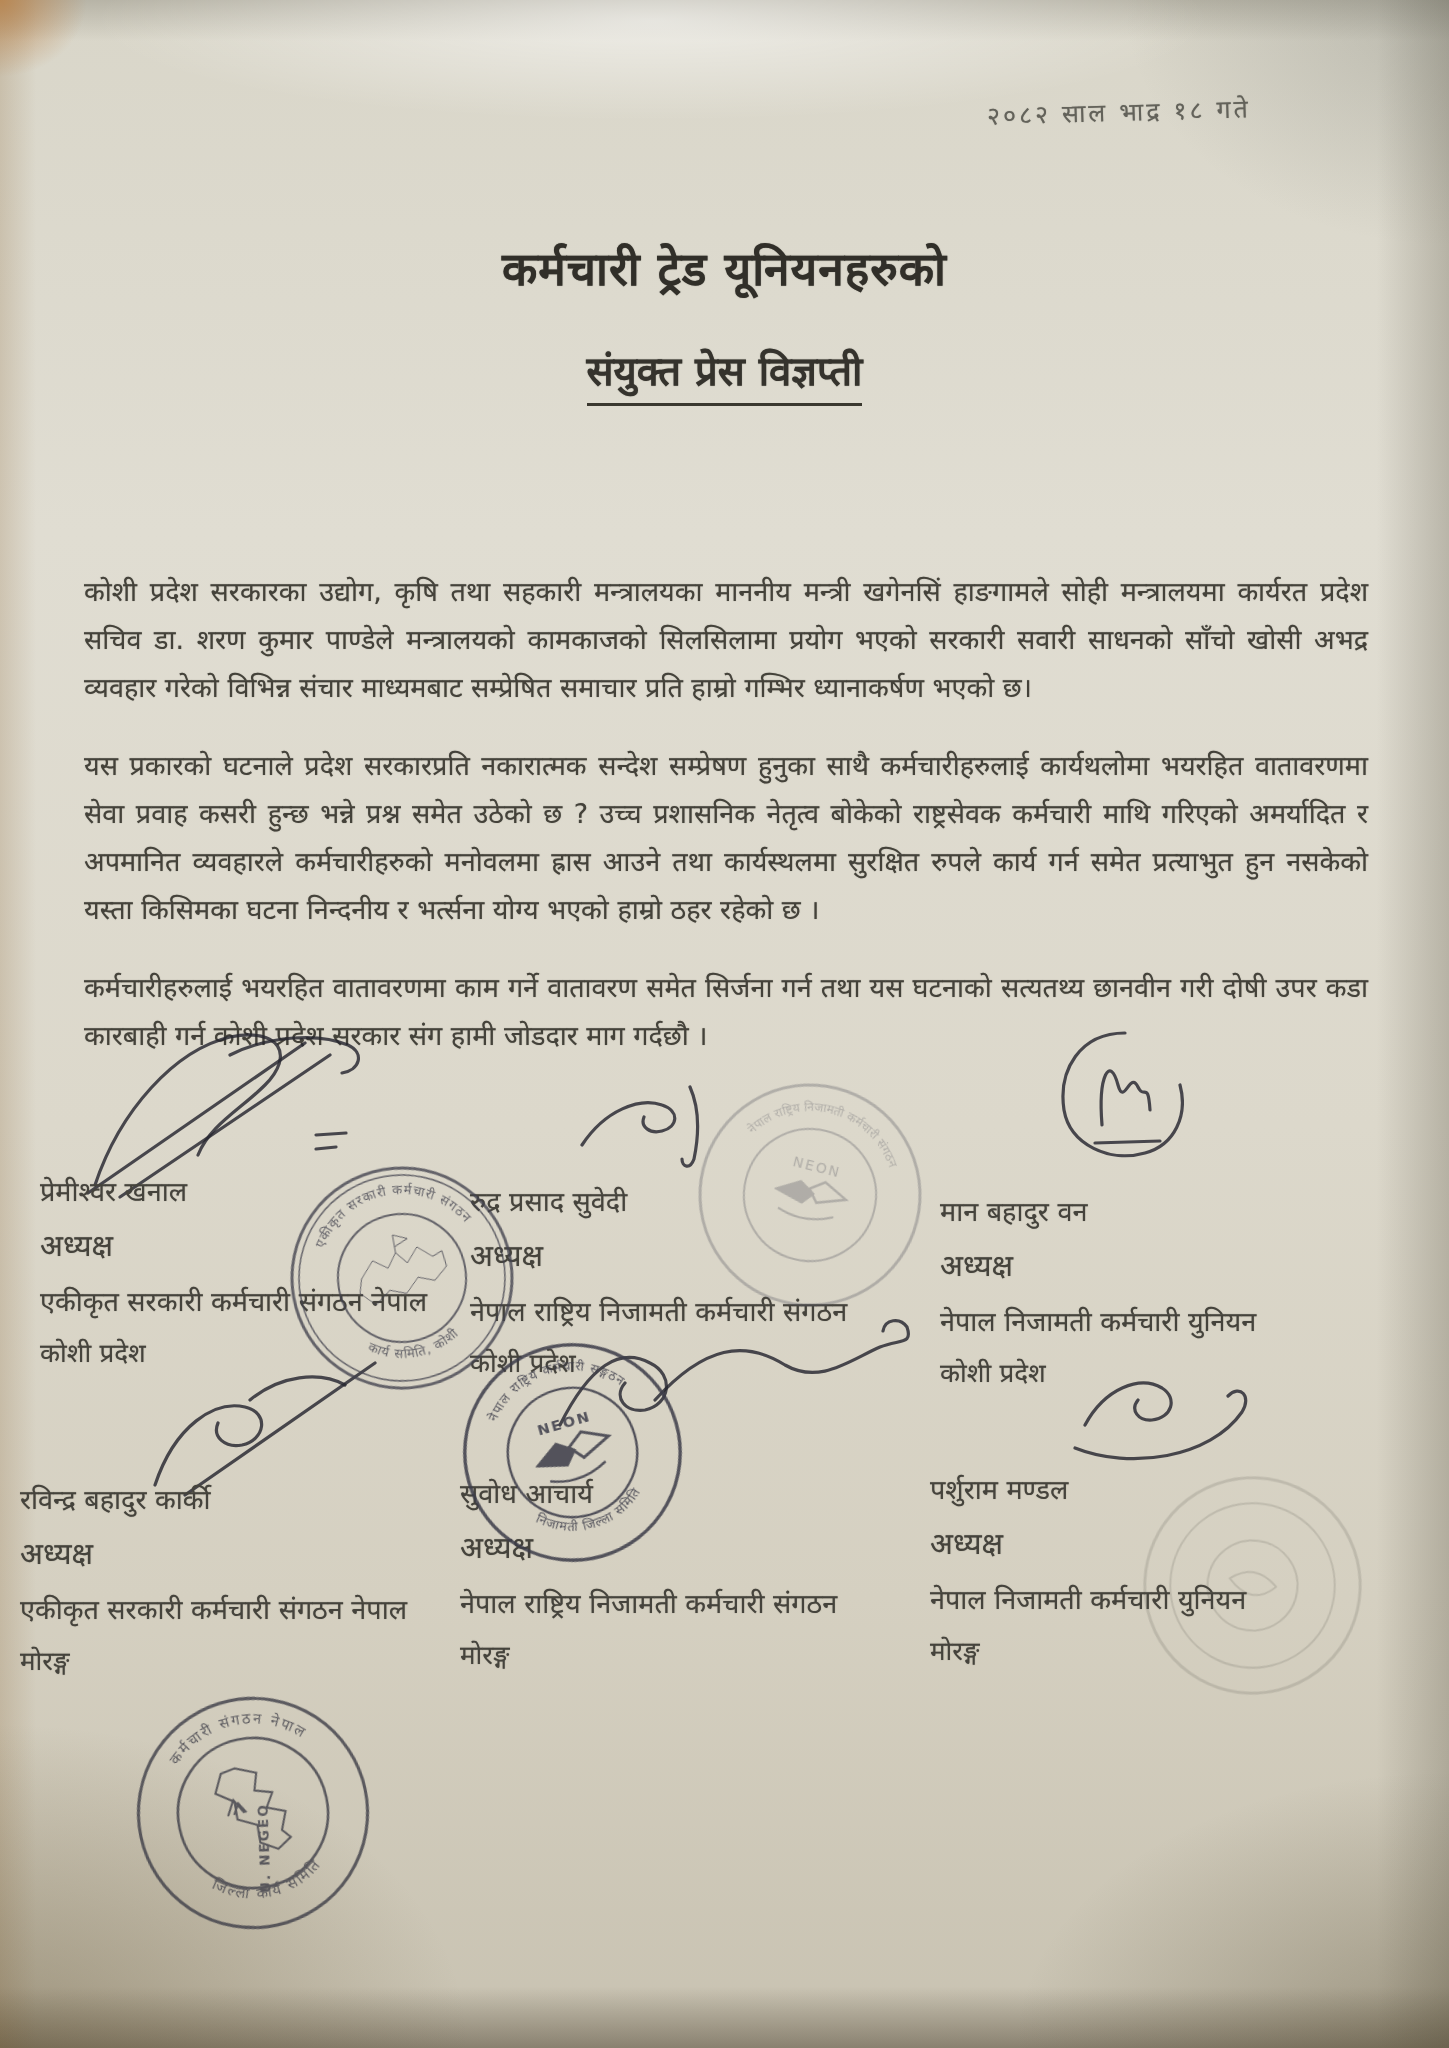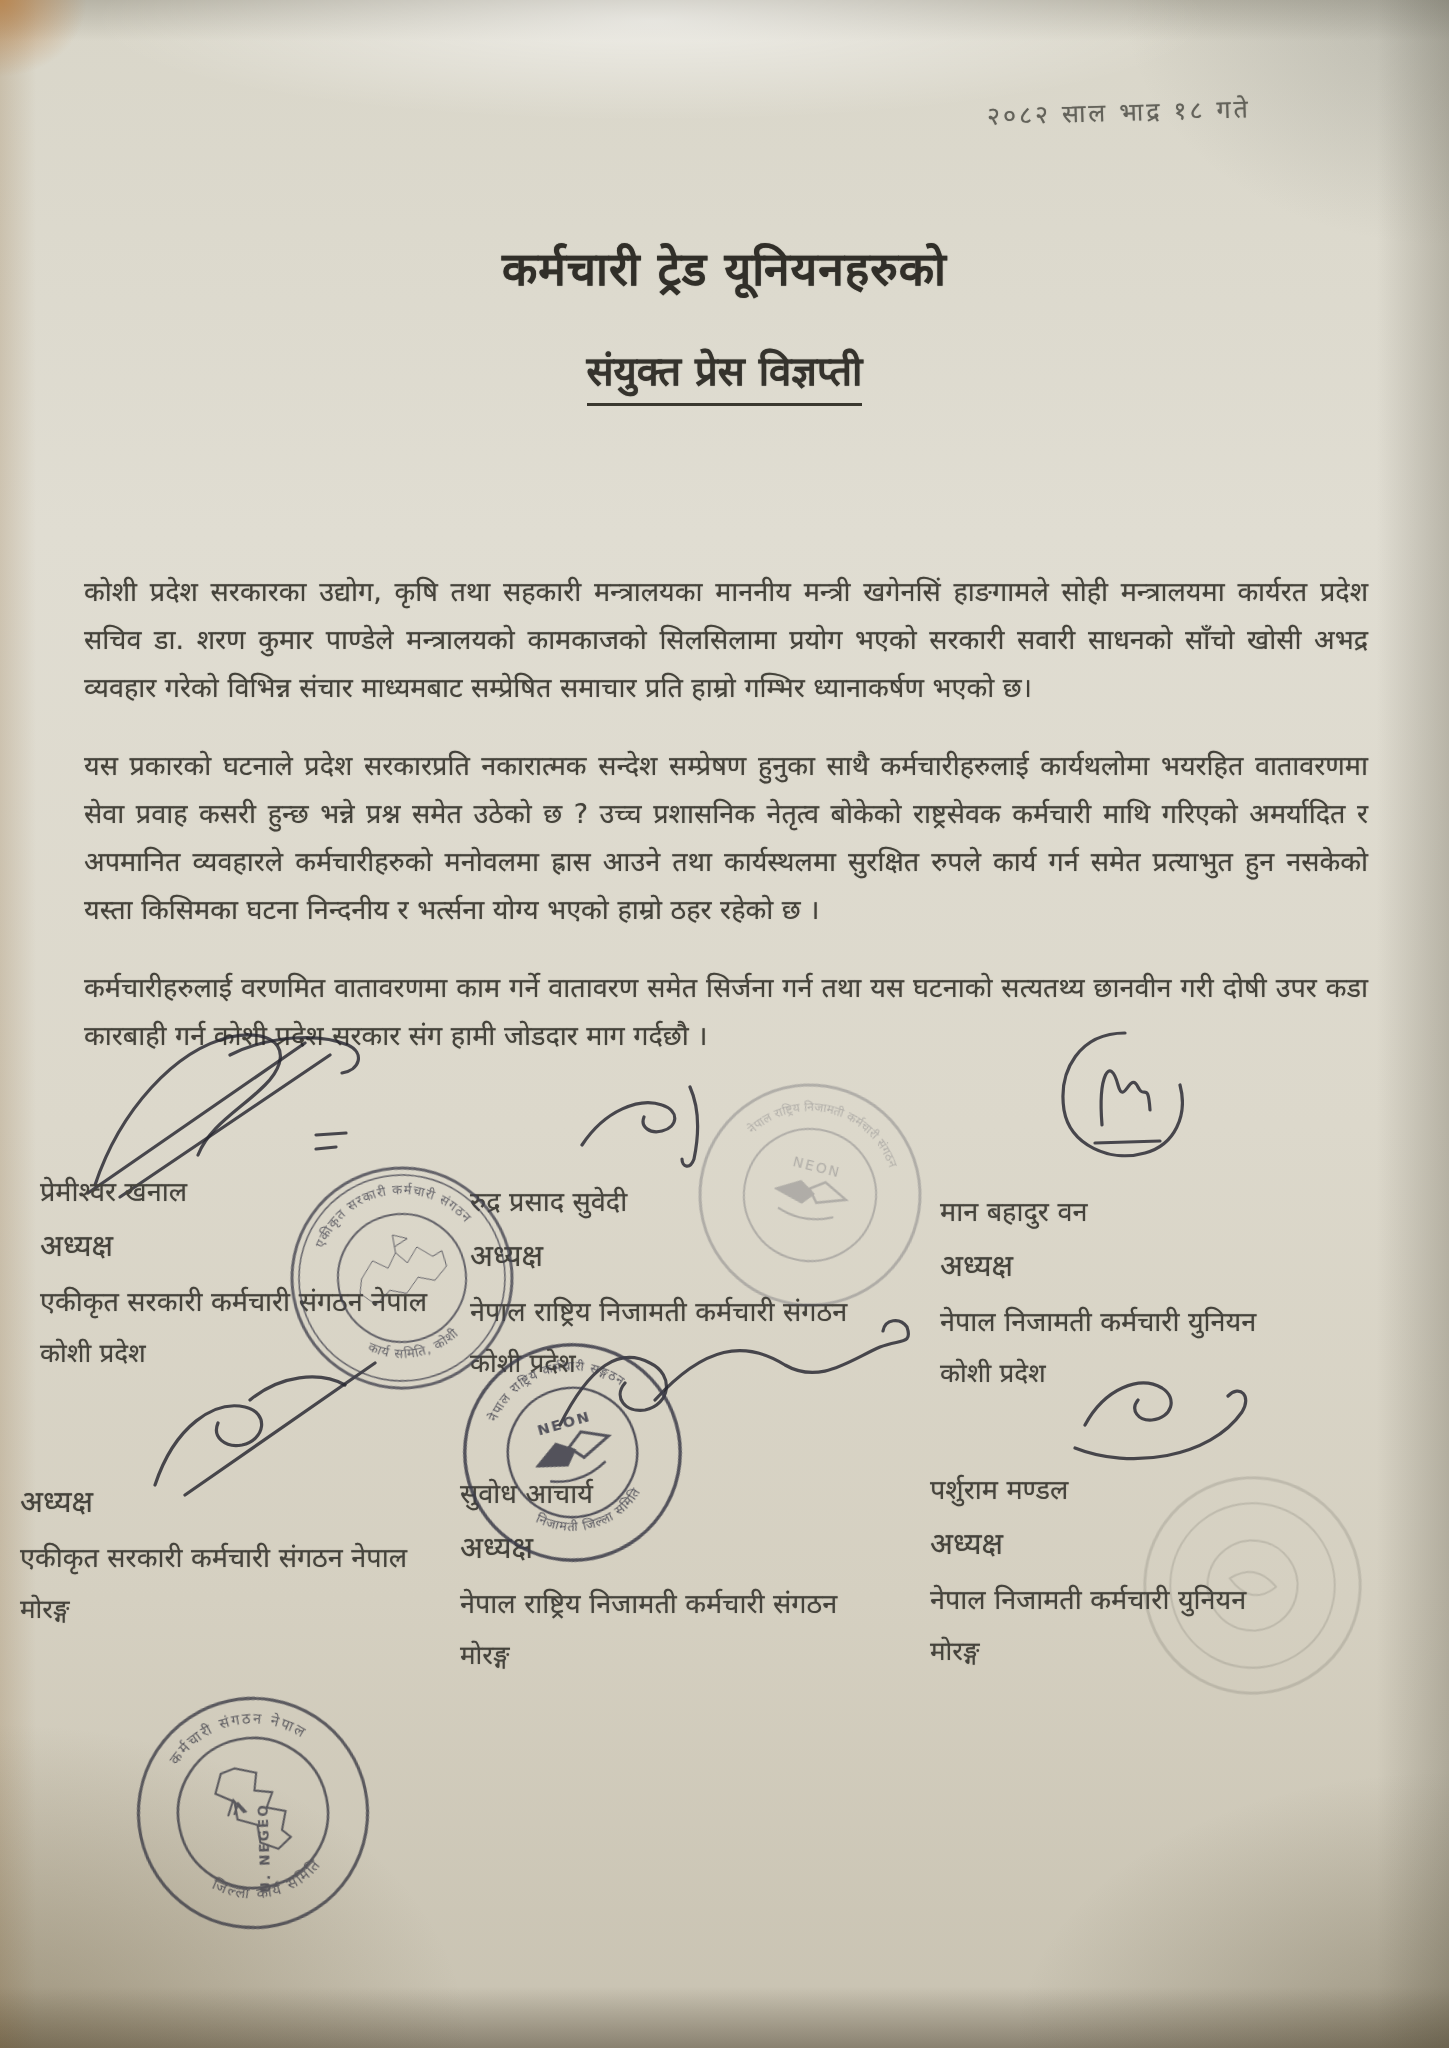--- a/index.html
+++ b/index.html
@@ -61,21 +61,21 @@
 <div class="photo">
 
   <div class="date-note">२०८२ साल भाद्र १८ गते</div>
 
   <h1 class="title">कर्मचारी ट्रेड यूनियनहरुको</h1>
   <h2 class="subtitle"><span>संयुक्त प्रेस विज्ञप्ती</span></h2>
 
   <div class="bodytext">
     <p>कोशी प्रदेश सरकारका उद्योग, कृषि तथा सहकारी मन्त्रालयका माननीय मन्त्री खगेनसिं हाङगामले सोही मन्त्रालयमा कार्यरत प्रदेश सचिव डा. शरण कुमार पाण्डेले मन्त्रालयको कामकाजको सिलसिलामा प्रयोग भएको सरकारी सवारी साधनको साँचो खोसी अभद्र व्यवहार गरेको विभिन्न संचार माध्यमबाट सम्प्रेषित समाचार प्रति हाम्रो गम्भिर ध्यानाकर्षण भएको छ।</p>
     <p>यस प्रकारको घटनाले प्रदेश सरकारप्रति नकारात्मक सन्देश सम्प्रेषण हुनुका साथै कर्मचारीहरुलाई कार्यथलोमा भयरहित वातावरणमा सेवा प्रवाह कसरी हुन्छ भन्ने प्रश्न समेत उठेको छ ? उच्च प्रशासनिक नेतृत्व बोकेको राष्ट्रसेवक कर्मचारी माथि गरिएको अमर्यादित र अपमानित व्यवहारले कर्मचारीहरुको मनोवलमा ह्रास आउने तथा कार्यस्थलमा सुरक्षित रुपले कार्य गर्न समेत प्रत्याभुत हुन नसकेको यस्ता किसिमका घटना निन्दनीय र भर्त्सना योग्य भएको हाम्रो ठहर रहेको छ ।</p>
-    <p>कर्मचारीहरुलाई वरणमित वातावरणमा काम गर्ने वातावरण समेत सिर्जना गर्न तथा यस घटनाको सत्यतथ्य छानवीन गरी दोषी उपर कडा कारबाही  गर्न कोशी प्रदेश सरकार संग हामी जोडदार माग गर्दछौ ।</p>
+    <p>कर्मचारीहरुलाई भयरहित वातावरणमा काम गर्ने वातावरण समेत सिर्जना गर्न तथा यस घटनाको सत्यतथ्य छानवीन गरी दोषी उपर कडा कारबाही  गर्न कोशी प्रदेश सरकार संग हामी जोडदार माग गर्दछौ ।</p>
   </div>
 
   <svg class="signature" style="left:80px;top:1015px" width="320" height="185" viewBox="0 0 320 185">
     <path d="M15,170 C40,95 95,35 150,22 C200,12 215,40 185,70 C160,95 130,110 118,140"></path>
     <path d="M8,178 L225,28"></path>
     <path d="M40,182 L250,40"></path>
     <path d="M150,40 C190,20 240,18 268,30 C285,38 280,55 262,58"></path>
     <path d="M236,120 L266,118 M236,134 L256,132"></path>
   </svg>
 
@@ -121,20 +121,21 @@
   </div>
 
   <div class="sig-block" style="left:940px;top:1192px;width:430px">
     <div class="sig-name">मान बहादुर वन</div>
     <div class="sig-role">अध्यक्ष</div>
     <div class="sig-org">नेपाल निजामती कर्मचारी युनियन</div>
     <div class="sig-place">कोशी प्रदेश</div>
   </div>
 
   <div class="sig-block" style="left:20px;top:1480px;width:480px">
+    <div class="sig-name">रविन्द्र बहादुर कार्की</div>
     <div class="sig-role">अध्यक्ष</div>
     <div class="sig-org">एकीकृत सरकारी कर्मचारी संगठन नेपाल</div>
     <div class="sig-place">मोरङ्ग</div>
   </div>
 
   <div class="sig-block" style="left:460px;top:1474px;width:470px">
     <div class="sig-name">सुवोध आचार्य</div>
     <div class="sig-role">अध्यक्ष</div>
     <div class="sig-org">नेपाल राष्ट्रिय निजामती कर्मचारी संगठन</div>
     <div class="sig-place">मोरङ्ग</div>

